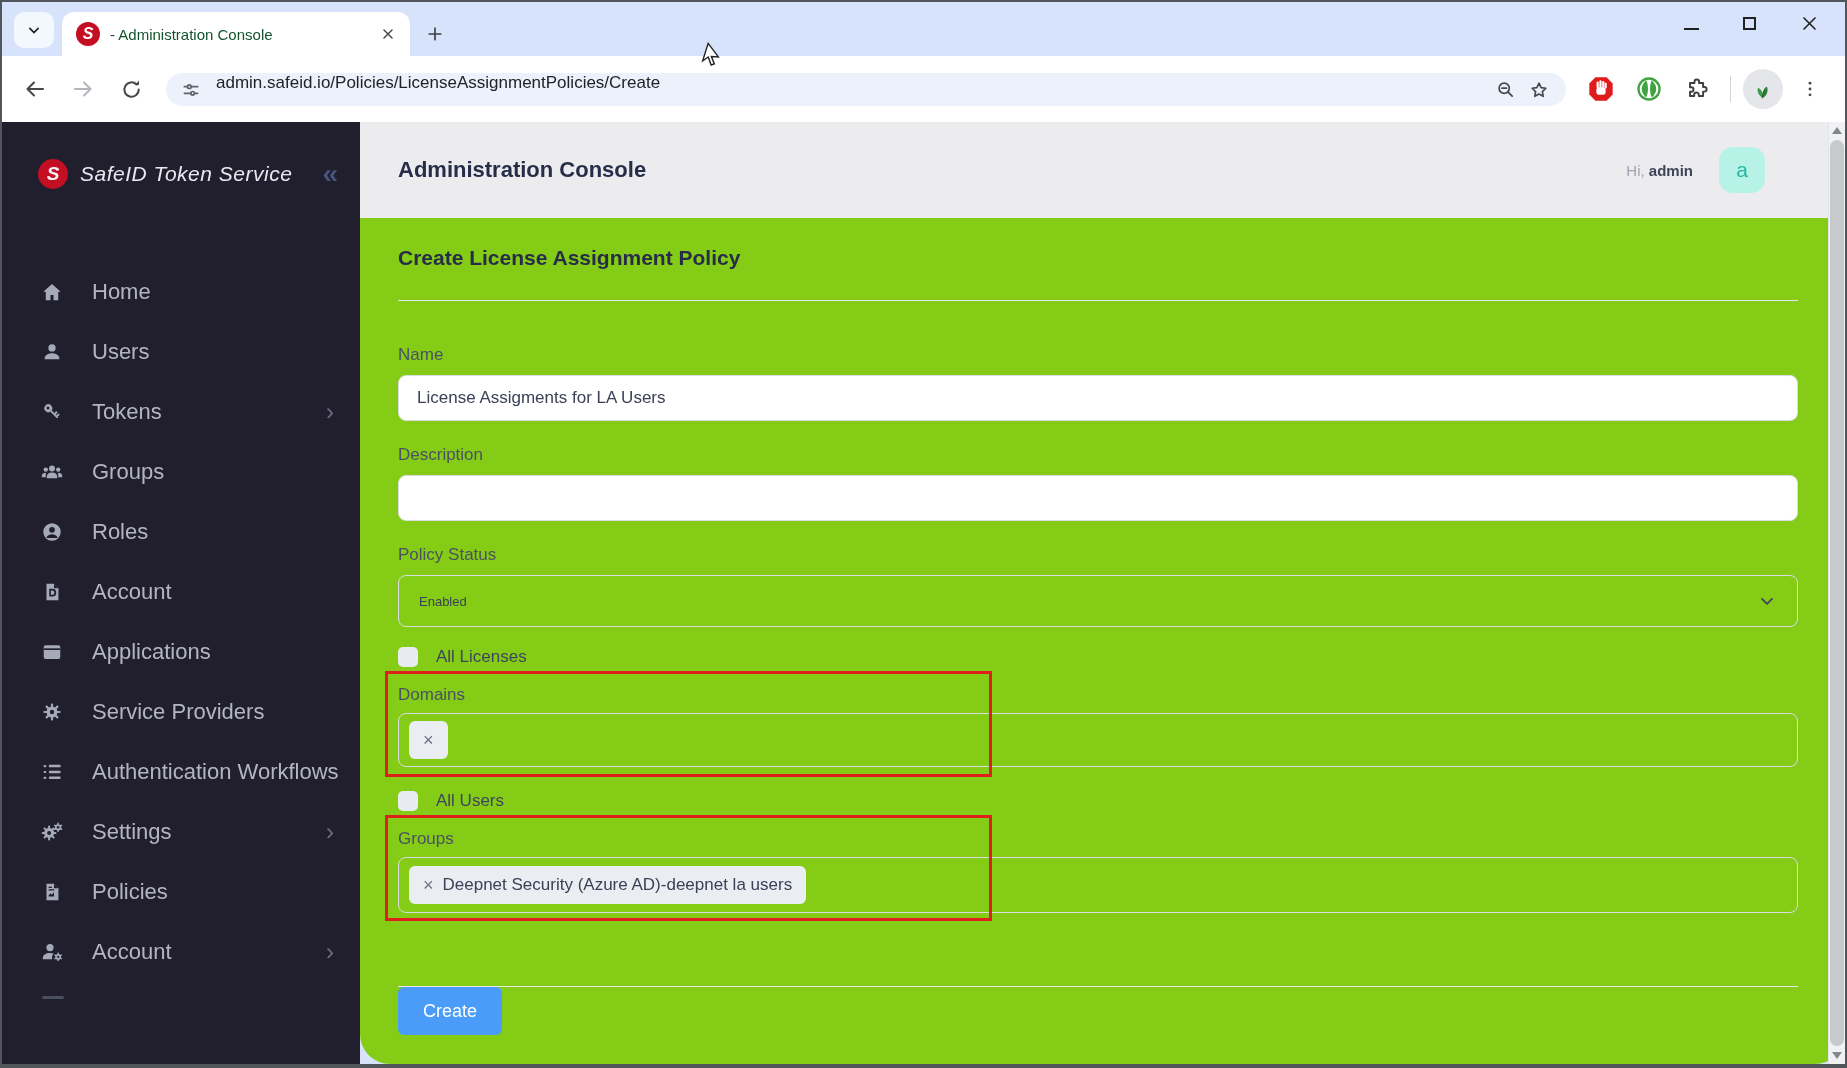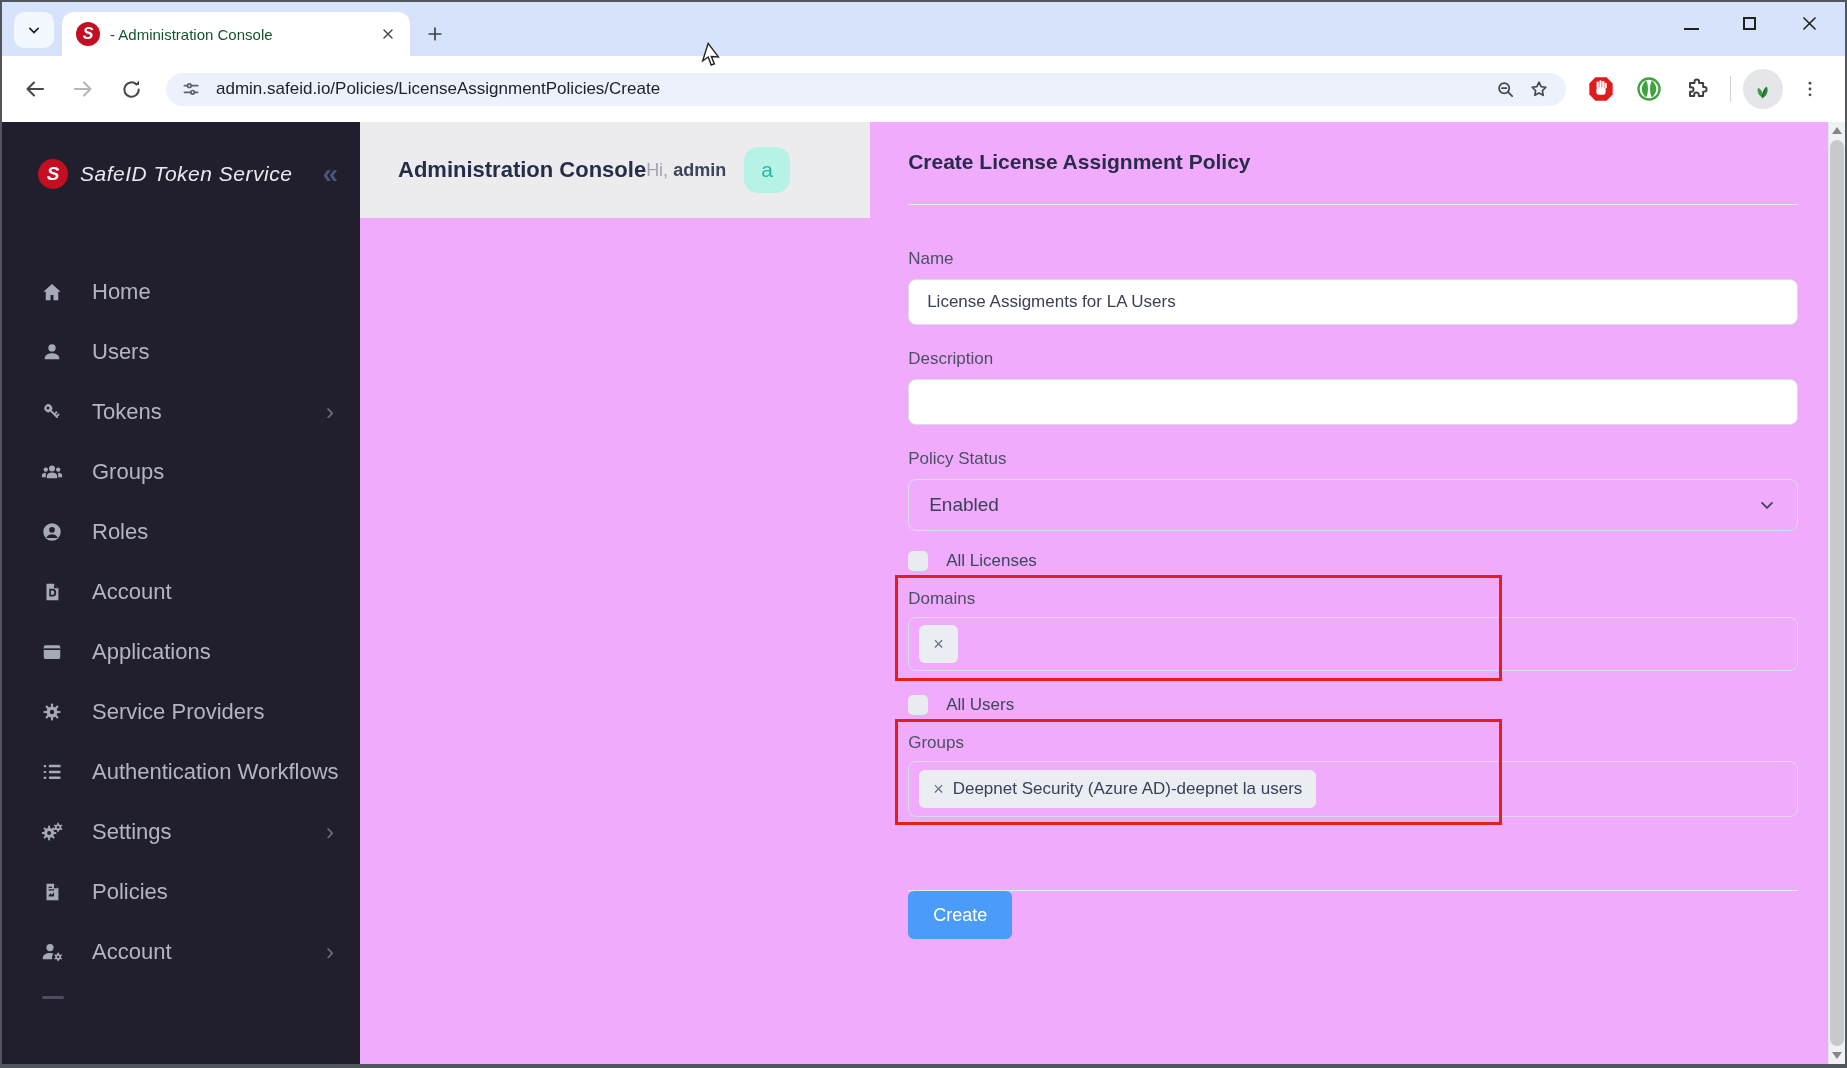--- a/index.html
+++ b/index.html
@@ -22,21 +22,21 @@
                 align-self:center; margin:10px 0 0 8px; border-radius:50%; }
   .titlebar-spacer { flex:1; }
   .win-controls { display:flex; align-self:flex-start; height:46px; align-items:center; gap:44px; padding:0 18px 0 0; }
   .win-min { width:15px; height:2px; background:#202124; display:inline-block; }
   .win-max { width:13px; height:13px; border:2px solid #202124; display:inline-block; }
 
   
   .toolbar { height:66px; background:#ffffff; display:flex; align-items:center; padding:0 14px 0 12px; gap:6px;
              flex:0 0 auto; }
   .nav-btn { width:42px; height:42px; border-radius:50%; display:flex; align-items:center; justify-content:center; }
-  .omnibox { flex:1; height:33px; background:#edf1fb; border-radius:22px; display:flex; align-items:center;
+  .omnibox { flex:1; height:33px; background:#edf1fb; border-radius:22px; display:flex; 
              padding:0 10px 0 8px; margin:0 8px; }
   .site-info-btn { width:34px; height:34px; border-radius:50%; display:flex; align-items:center; justify-content:center; }
   .url-text { flex:1; font-size:17px; color:#202328; margin-left:8px; white-space:nowrap; overflow:hidden; }
   .omni-icon { width:34px; height:34px; border-radius:50%; display:flex; align-items:center; justify-content:center; }
   .ext-btn { width:42px; height:42px; border-radius:50%; display:flex; align-items:center; justify-content:center; }
   .toolbar-sep { width:1px; height:26px; background:#d0d4da; margin:0 6px; }
   .profile-btn { width:40px; height:40px; border-radius:50%; background:#e4e6e9; display:flex; align-items:center; justify-content:center; }
 
   
   .app { flex:1; display:flex; min-height:0; }
@@ -49,40 +49,40 @@
   .brand-name { font-style:italic; font-size:21px; color:#e8e9ee; letter-spacing:.5px; flex:1; white-space:nowrap; }
   .collapse-glyph { font-size:28px; color:#49557c; font-weight:bold; line-height:1; }
   .nav { padding-top:36px; }
   .nav-item { height:60px; display:flex; align-items:center; padding:0 26px 0 38px; gap:28px; cursor:default; }
   .nav-icon { width:24px; height:24px; flex:0 0 auto; display:flex; align-items:center; justify-content:center; }
   .nav-label { font-size:22px; color:#b3b6c1; flex:1; white-space:nowrap; }
   .nav-expand { font-size:24px; color:#6a6f80; line-height:1; }
   .nav-dash { width:22px; height:3px; background:#4a4e5e; border-radius:2px; margin:14px 0 0 40px; }
 
   
-  .main { flex:1; background:#f0abfc; position:relative; display:flex; flex-direction:row; min-width:0; }
+  .main { flex:1; background:#84cc16; position:relative; display:flex; flex-direction:column; min-width:0;border-radius:30px; }
   .main-header { height:96px; background:#ececee; display:flex; align-items:center;
                  padding:0 80px 0 38px; flex:0 0 auto; }
   .main-header-title { font-size:22px; font-weight:bold; color:#272c49; flex:1; }
-  .greeting { font-size:18px; color:#a0a4b0; margin-right:8px; }
+  .greeting { font-size:15px; color:#a0a4b0; margin-right:16px; }
   .greeting b { color:#3e4459; font-weight:bold; }
   .avatar-badge { width:46px; height:46px; margin-left:10px; border-radius:14px; background:#b7f2e6; color:#27b5a5;
                   font-size:21px; display:flex; align-items:center; justify-content:center; }
 
   .content { flex:1; padding:14px 47px 0 38px; overflow:hidden; }
   .page-heading { font-size:21px; font-weight:bold; color:#272c49; margin-top:14px; }
   .hdiv { height:1px; background:#e7e8eb; margin-top:30px; }
 
   .field-label { font-size:17px; color:#4b5163; margin-top:44px; }
   .field-label.tight { margin-top:24px; }
   .text-input { display:block; width:100%; height:46px; margin-top:10px; border:1px solid #d9dce3; border-radius:8px;
                 padding:0 18px; font-size:17px; color:#3b4156; background:#fff; outline:none;
                 font-family:"Liberation Sans","DejaVu Sans",sans-serif; }
   .select-box { width:100%; height:52px; margin-top:10px; border:1px solid #d9dce3; border-radius:8px;
-                display:flex; align-items:center; padding:0 20px; font-size:19px; color:#3b4156; }
+                display:flex; align-items:center; padding:0 20px; font-size:13px; color:#3b4156; }
   .select-box .sel-val { flex:1; }
   .checkbox-row { display:flex; align-items:center; gap:18px; margin-top:18px; height:24px; }
   .checkbox { width:20px; height:20px; background:#e9ebf1; border-radius:5px; flex:0 0 auto; }
   .checkbox-label { font-size:17px; color:#3f455c; }
 
   .annotated-group { position:relative; }
   .annotation-box { position:absolute; left:-13px; top:-14px; width:607px; height:106px;
                     border:3px solid #e0201c; pointer-events:none; z-index:5; }
   .multi-select { width:100%; height:54px; margin-top:8px; border:1px solid #d9dce3; border-radius:8px;
                   display:flex; align-items:center; padding:0 10px; }

